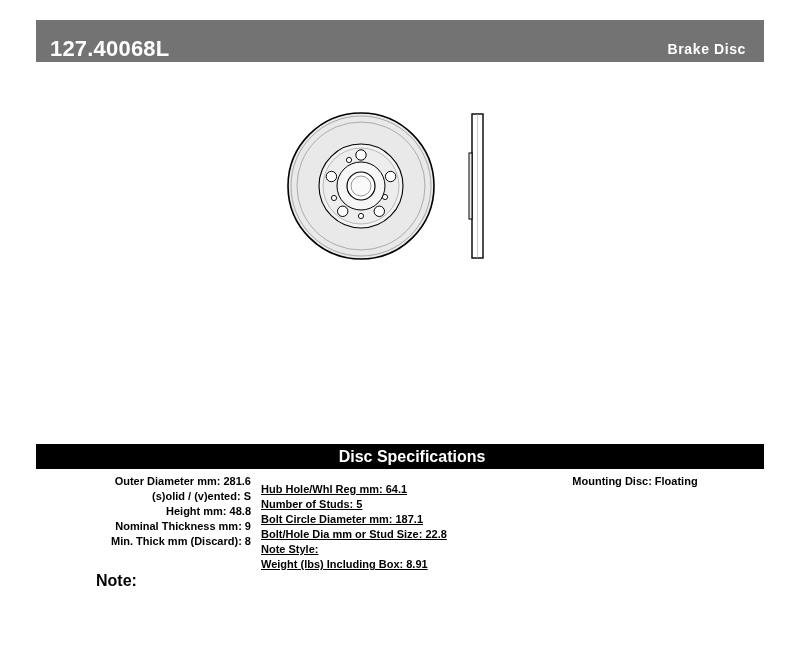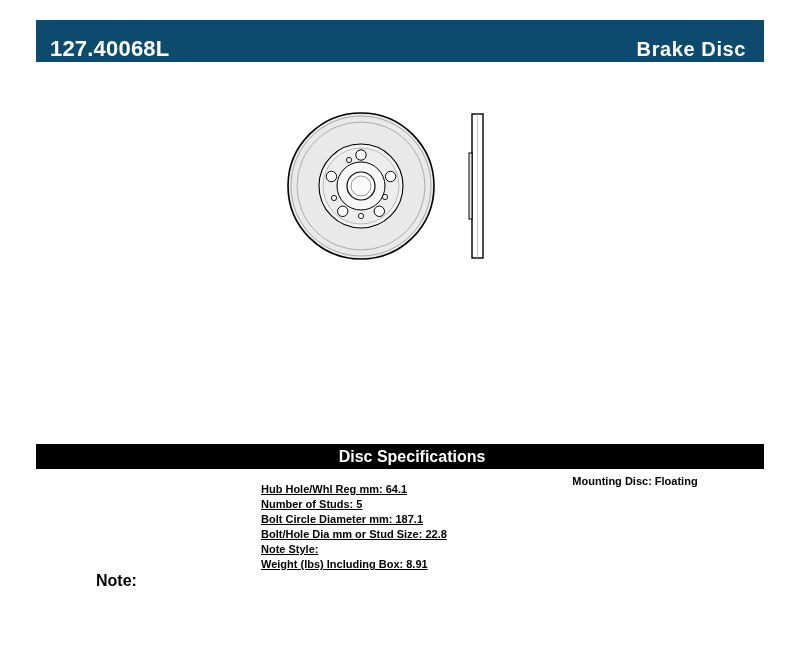--- a/index.html
+++ b/index.html
@@ -20,37 +20,37 @@
     height: 655px;
   }
 
   
   .header-bar {
     position: absolute;
     left: 36px;
     top: 20px;
     width: 728px;
     height: 42px;
-    background: #0c4a6e;
+    background: #737373;
     display: flex;
     align-items: center;
     justify-content: space-between;
     box-sizing: border-box;
     padding: 16px 18px 0 14px;
   }
   .part-number {
     color: #ffffff;
     font-size: 22px;
     font-weight: bold;
     letter-spacing: 0.2px;
     line-height: 1;
   }
   .product-type {
     color: #ffffff;
-    font-size: 20px;
+    font-size: 14px;
     font-weight: bold;
     letter-spacing: 0.6px;
     line-height: 1;
   }
 
   
   .image-area {
     position: absolute;
     left: 36px;
     top: 70px;
@@ -169,20 +169,27 @@
         <line x1="201.5" y1="16" x2="201.5" y2="160" stroke="#b0b0b0" stroke-width="0.7"></line>
       </g>
     </svg>
   </div>
 
   <div class="spec-bar">
     <div class="spec-title">Disc Specifications</div>
   </div>
 
   <div class="spec-body">
+    <div class="col col-left">
+      <div class="spec-row">Outer Diameter mm: 281.6</div>
+      <div class="spec-row">(s)olid / (v)ented: S</div>
+      <div class="spec-row">Height mm: 48.8</div>
+      <div class="spec-row">Nominal Thickness mm: 9</div>
+      <div class="spec-row">Min. Thick mm (Discard): 8</div>
+    </div>
 
     <div class="col col-mid">
       <div class="spec-row">Hub Hole/Whl Reg mm: 64.1</div>
       <div class="spec-row">Number of Studs: 5</div>
       <div class="spec-row">Bolt Circle Diameter mm: 187.1</div>
       <div class="spec-row">Bolt/Hole Dia mm or Stud Size: 22.8</div>
       <div class="spec-row">Note Style:</div>
       <div class="spec-row">Weight (lbs) Including Box: 8.91</div>
     </div>
 

